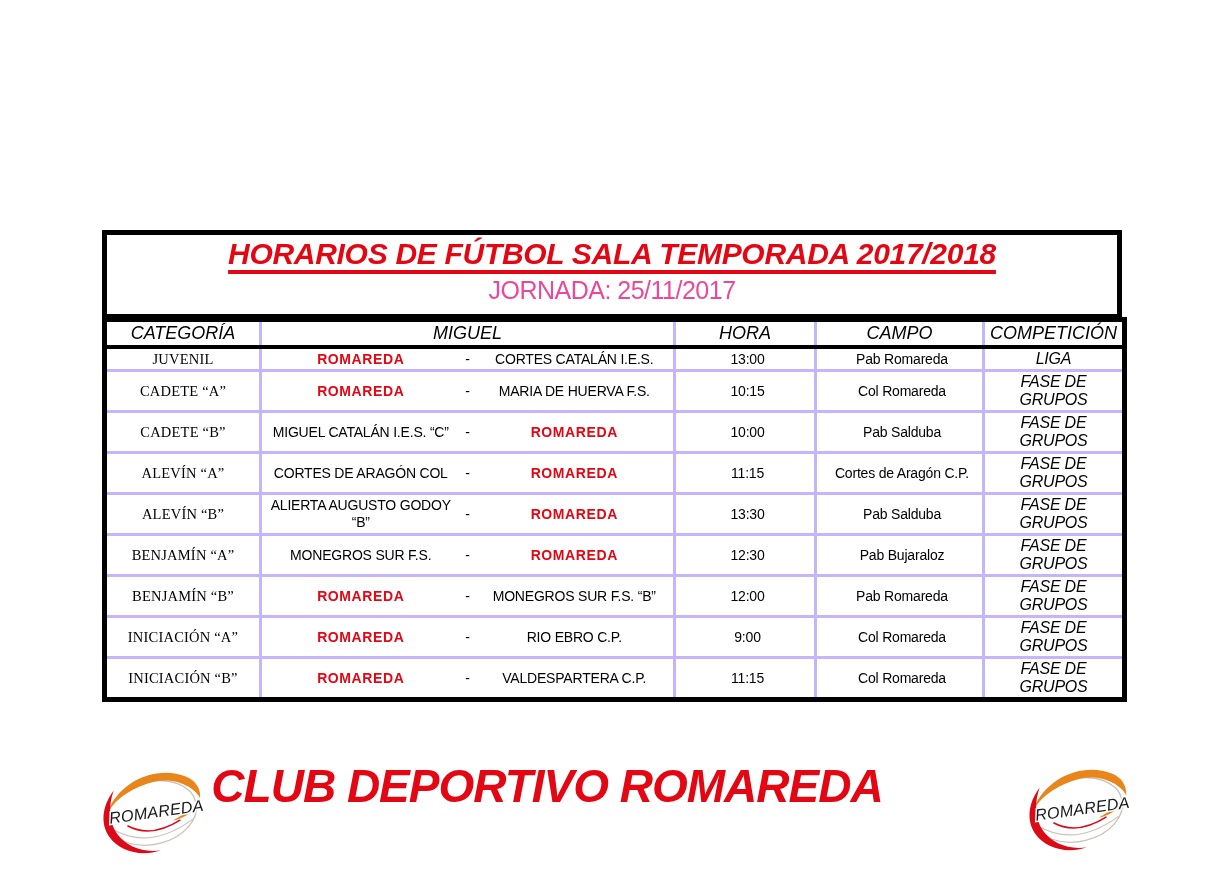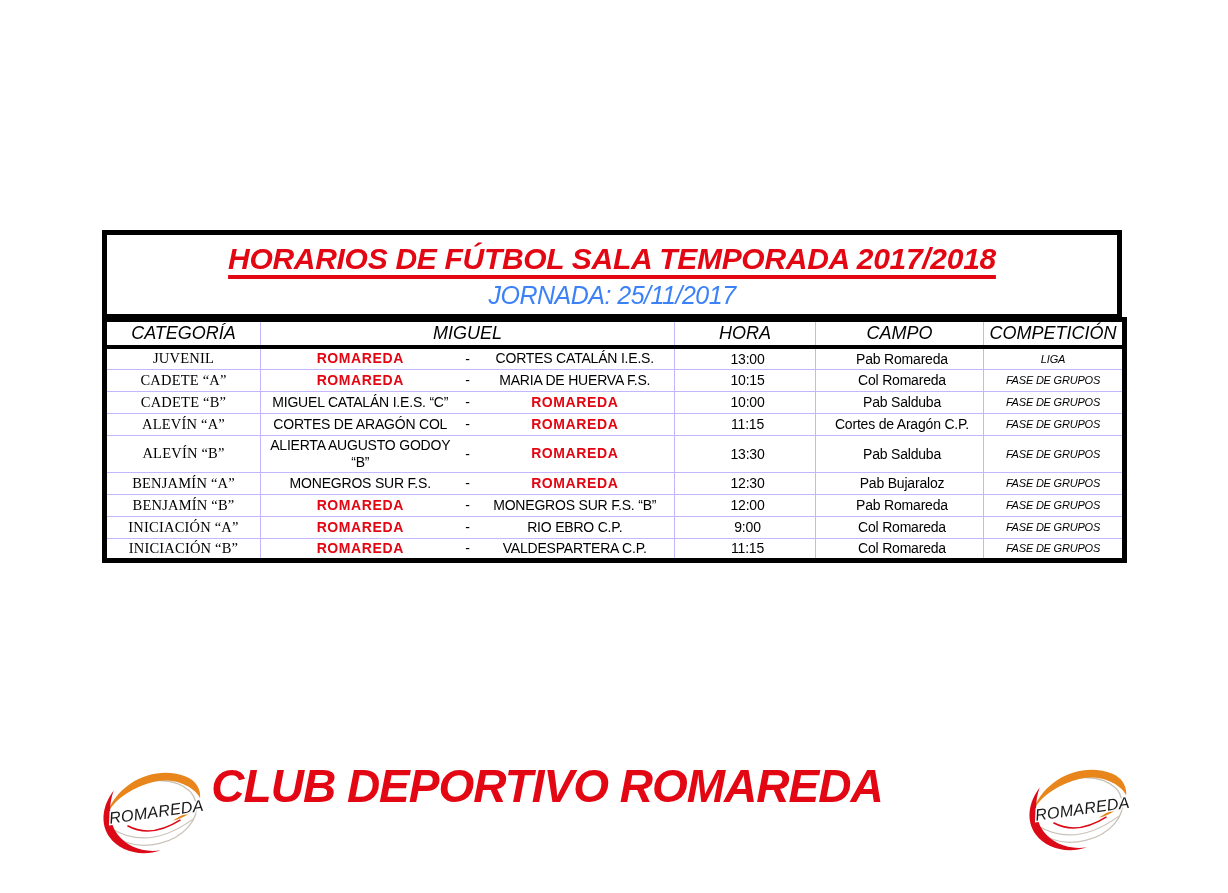--- a/index.html
+++ b/index.html
@@ -21,53 +21,51 @@
   .sheet{
     position:absolute;
     left:102px;
     top:230px;
     width:1020px;
   }
   .title-area{
     border:5px solid #000;
     border-bottom:3px solid #000;
     text-align:center;
-    padding-top:5px;
     height:87px;
     background:#fff;
   }
   .doc-title{
     font-family:"Liberation Sans",sans-serif;
     font-weight:bold;
     font-style:italic;
     font-size:30px;
     line-height:37px;
     color:var(--red);
     text-decoration:underline;
     text-decoration-thickness:4px;
     text-underline-offset:6px;
     letter-spacing:-0.3px;
   }
   .doc-subtitle{
-    font-style:italic;
     font-size:25px;
     line-height:36px;
-    color:#3b82f6;
+    color:#ec4899;
     letter-spacing:-0.5px;
   }
 
   table.schedule{
     width:1020px;
     border-collapse:collapse;
     table-layout:fixed;
     border:5px solid #000;
     background:#fff;
   }
   .schedule th,.schedule td{
-    border:1px solid #c4b5fd;
+    border:3px solid #c4b5fd;
     text-align:center;
     vertical-align:middle;
     padding:1px 3px;
     overflow:hidden;
   }
   .schedule thead th{
     font-style:italic;
     font-weight:normal;
     font-size:18px;
     height:26px;
@@ -97,21 +95,21 @@
     font-weight:bold;
     letter-spacing:0.6px;
   }
   .dash{
     flex:0 0 22px;
     font-size:14px;
   }
   td.time,td.venue{font-size:14px;letter-spacing:-0.2px;padding-left:8px;}
   td.competition{
     font-style:italic;
-    font-size:11px;
+    font-size:16px;
     letter-spacing:-0.2px;
   }
 
   
   .club-name{
     position:absolute;
     left:0;
     top:760px;
     width:1094px;
     text-align:center;

